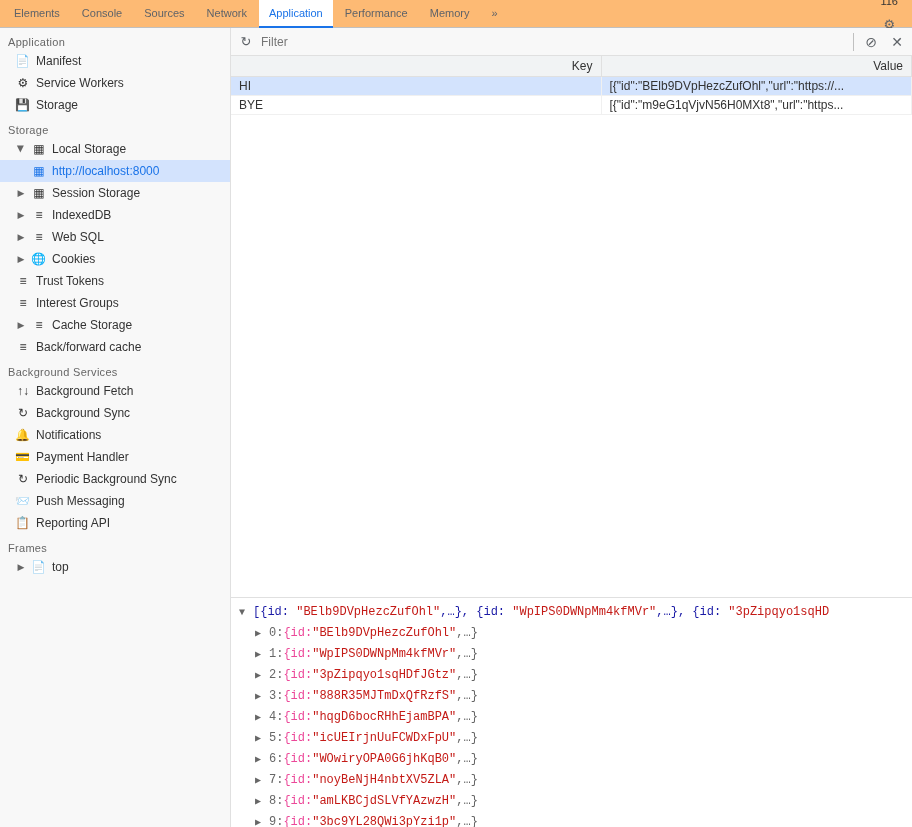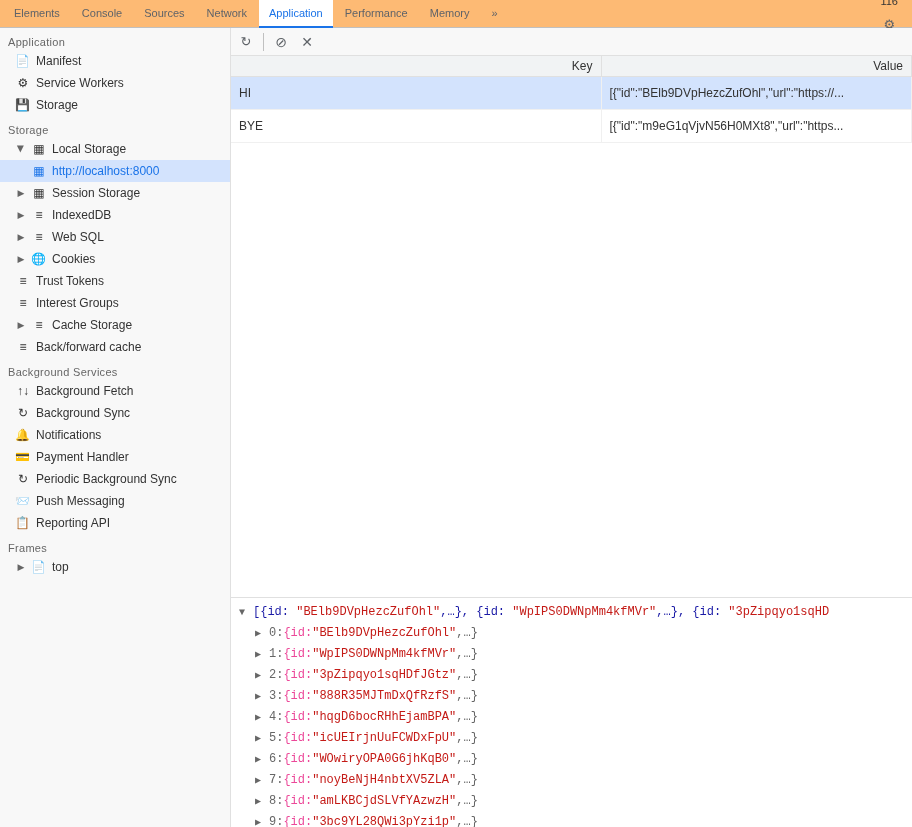--- a/index.html
+++ b/index.html
@@ -197,21 +197,21 @@
       text-align: right;
       font-weight: 500;
       font-size: 12px;
       color: #333;
       position: sticky;
       top: 0;
     }
     .kv-table td {
       border-bottom: 1px solid #f0f0f0;
       border-right: 1px solid #f0f0f0;
-      padding: 9px 8px;
+      padding: 2px 8px;
       font-size: 12px;
       overflow: hidden;
       text-overflow: ellipsis;
       white-space: nowrap;
     }
     .kv-table tr.selected td { background: #d3e3fd; }
     .col-key { width: 370px; }
     .col-value { }
 
     
@@ -401,20 +401,21 @@
       <span class="expand-arrow">▶</span>
       <span class="sidebar-icon">📄</span>
       <span>top</span>
     </div>
   </div>
 
   <div class="right-panel">
 
     <div class="toolbar">
       <div class="toolbar-btn">↻</div>
+      <input class="filter-input" placeholder="Filter" style="">
       <div class="toolbar-divider"></div>
       <div class="toolbar-icon-btn">⊘</div>
       <div class="toolbar-icon-btn">✕</div>
     </div>
 
     <div class="table-scroll">
       <table class="kv-table">
         <colgroup>
           <col class="col-key">
           <col class="col-value">

